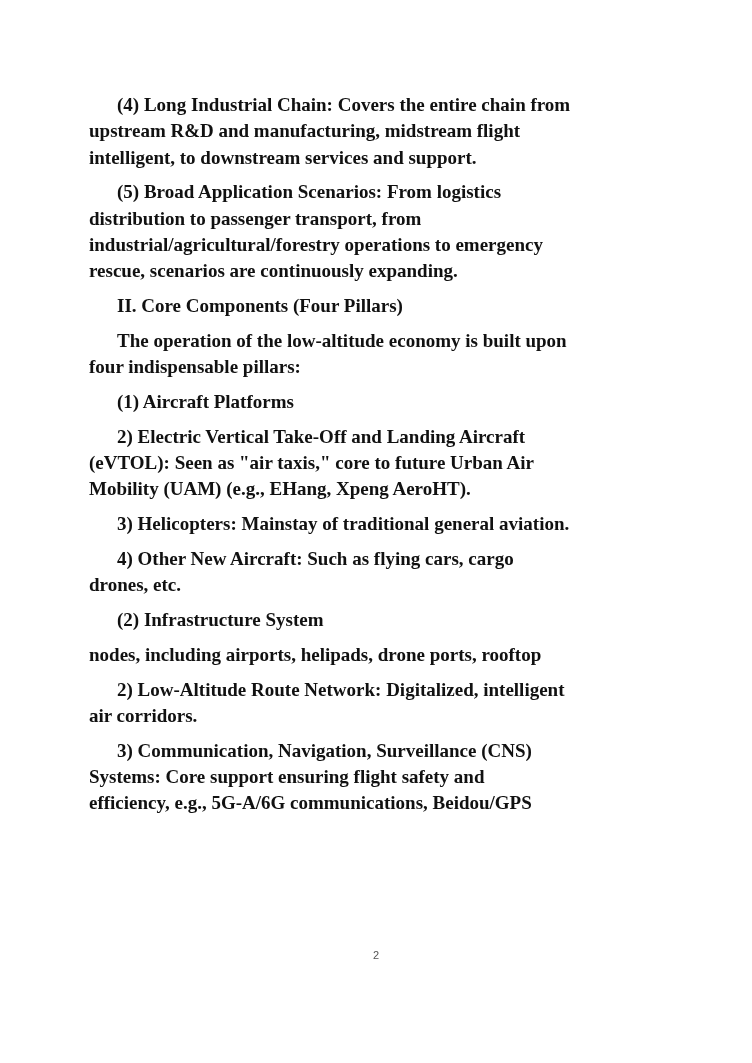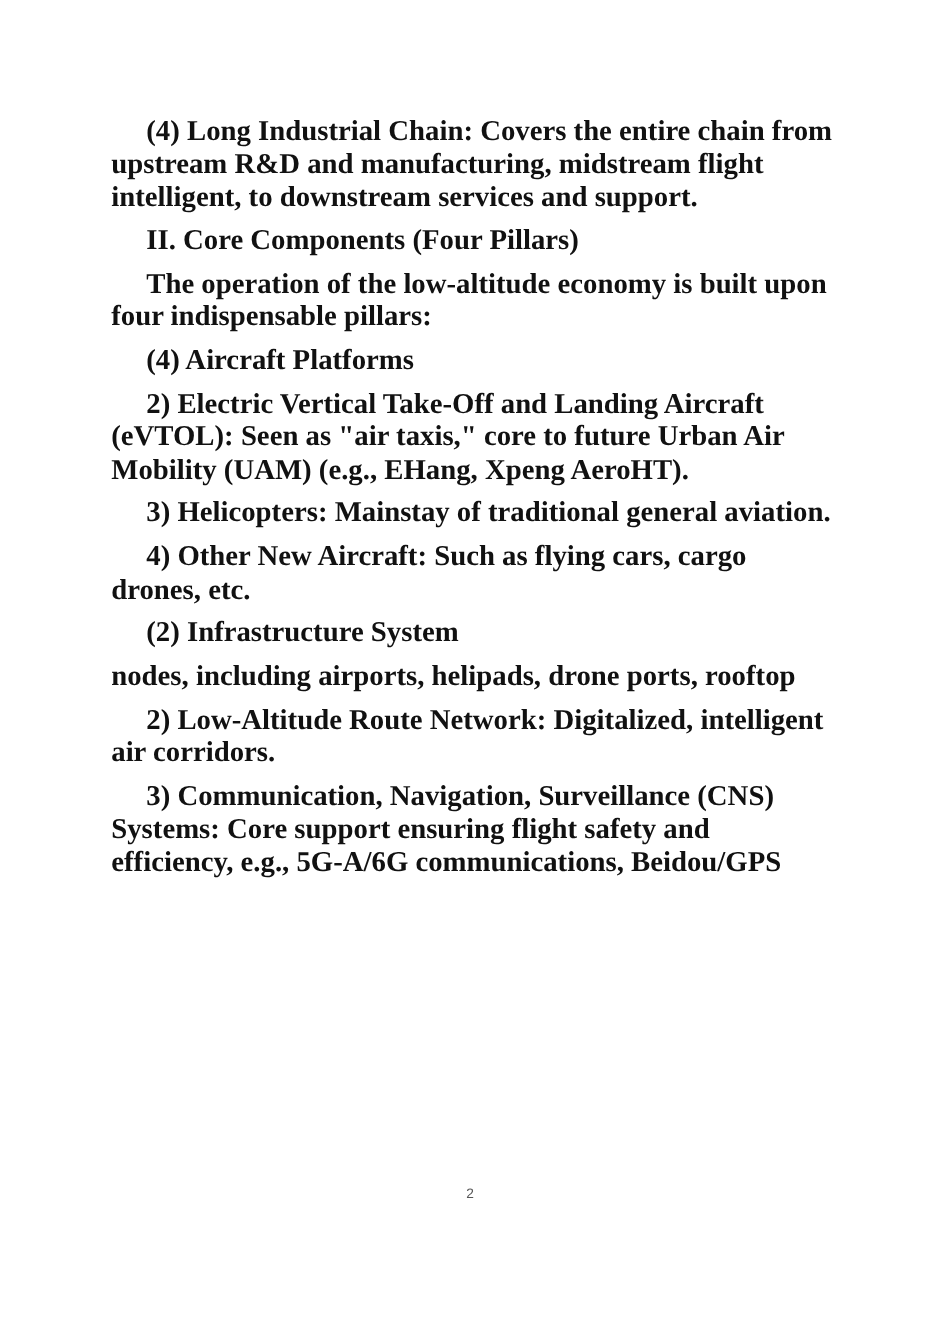--- a/index.html
+++ b/index.html
@@ -13,21 +13,21 @@
       position: relative;
       overflow: hidden;
     }
     .page {
       position: absolute;
       left: 89px;
       top: 92px;
       width: 580px;
       font-family: "Liberation Serif", "DejaVu Serif", serif;
       font-weight: bold;
-      font-size: 23px;
+      font-size: 19px;
       line-height: 26.3px;
       color: #111111;
     }
     .para {
       margin: 0 0 8.5px 0;
       text-indent: 28px;
       white-space: normal;
     }
     .line {
       display: block;
@@ -48,32 +48,38 @@
 <body>
 
 <div class="page">
 
   <p class="para">
     <span class="line">(4) Long Industrial Chain: Covers the entire chain from</span>
     <span class="line" style="text-indent:0">upstream R&amp;D and manufacturing, midstream flight</span>
     <span class="line" style="text-indent:0">intelligent, to downstream services and support.</span>
   </p>
 
+  <p class="para">
+    <span class="line">(5) Broad Application Scenarios: From logistics</span>
+    <span class="line" style="text-indent:0">distribution to passenger transport, from</span>
+    <span class="line" style="text-indent:0">industrial/agricultural/forestry operations to emergency</span>
+    <span class="line" style="text-indent:0">rescue, scenarios are continuously expanding.</span>
+  </p>
 
   <p class="para">
     <span class="line">II. Core Components (Four Pillars)</span>
   </p>
 
   <p class="para">
     <span class="line">The operation of the low-altitude economy is built upon</span>
     <span class="line" style="text-indent:0">four indispensable pillars:</span>
   </p>
 
   <p class="para">
-    <span class="line">(4) Aircraft Platforms</span>
+    <span class="line">(1) Aircraft Platforms</span>
   </p>
 
   <p class="para">
   </p>
 
   <p class="para">
     <span class="line">2) Electric Vertical Take-Off and Landing Aircraft</span>
     <span class="line" style="text-indent:0">(eVTOL): Seen as "air taxis," core to future Urban Air</span>
     <span class="line" style="text-indent:0">Mobility (UAM) (e.g., EHang, Xpeng AeroHT).</span>
   </p>

